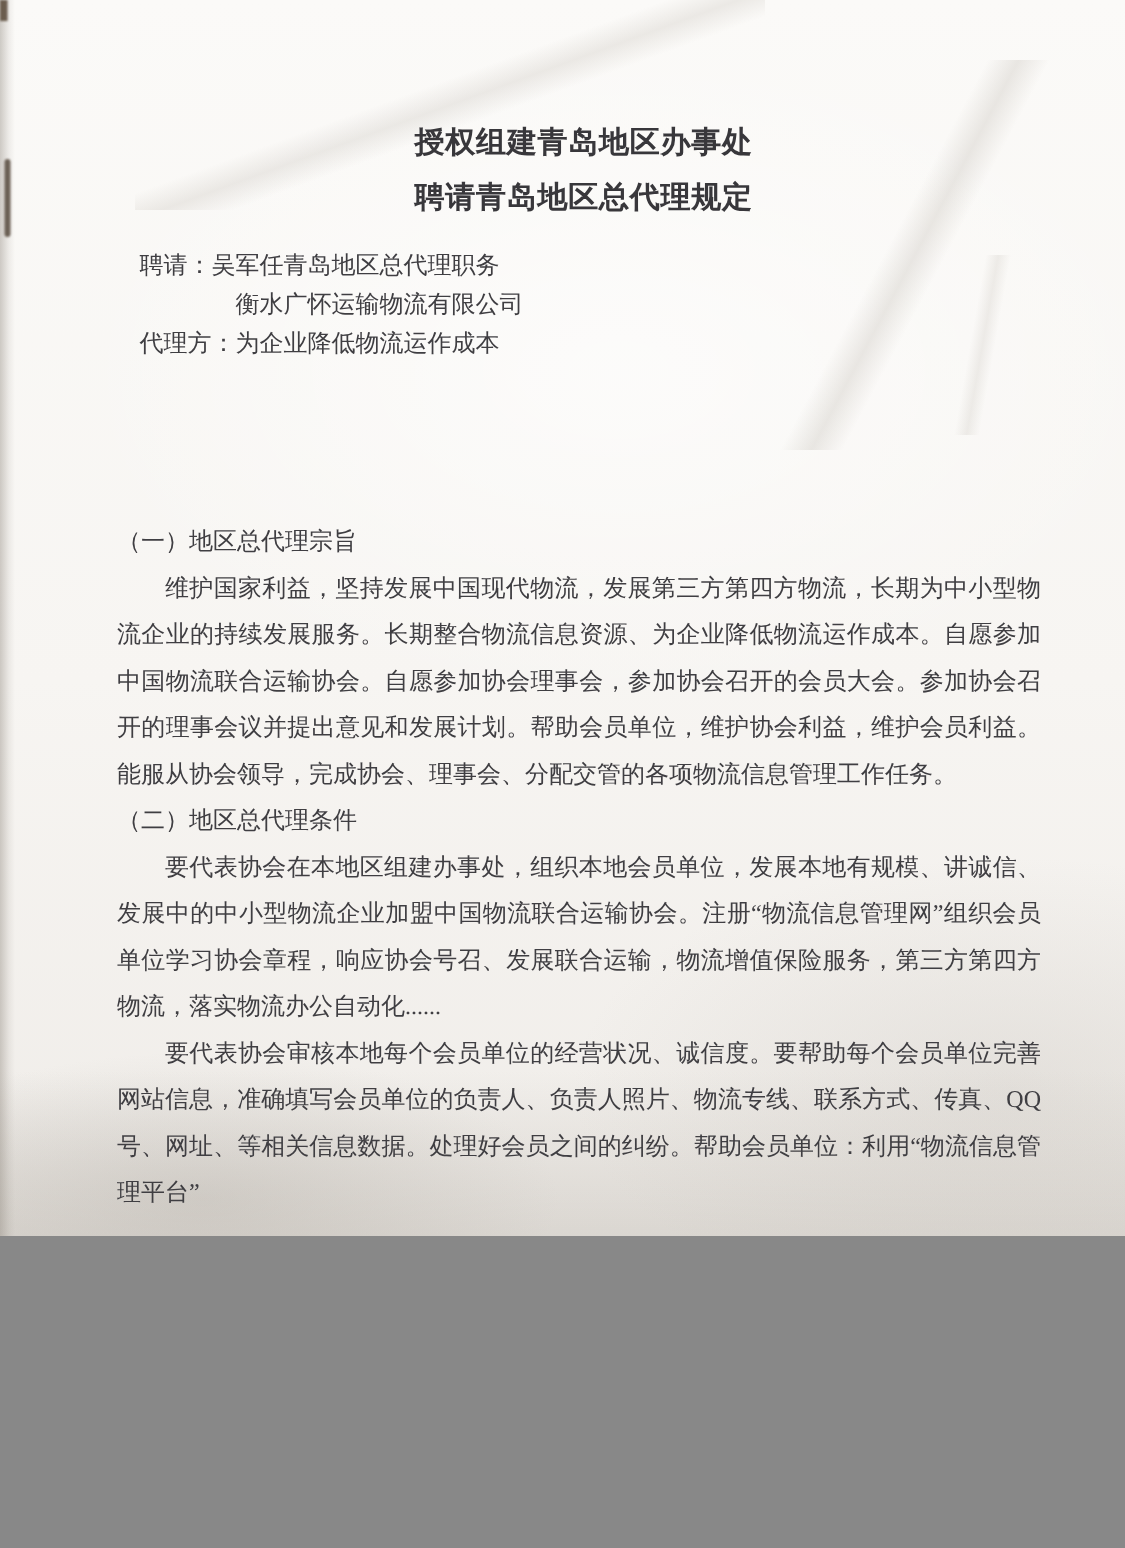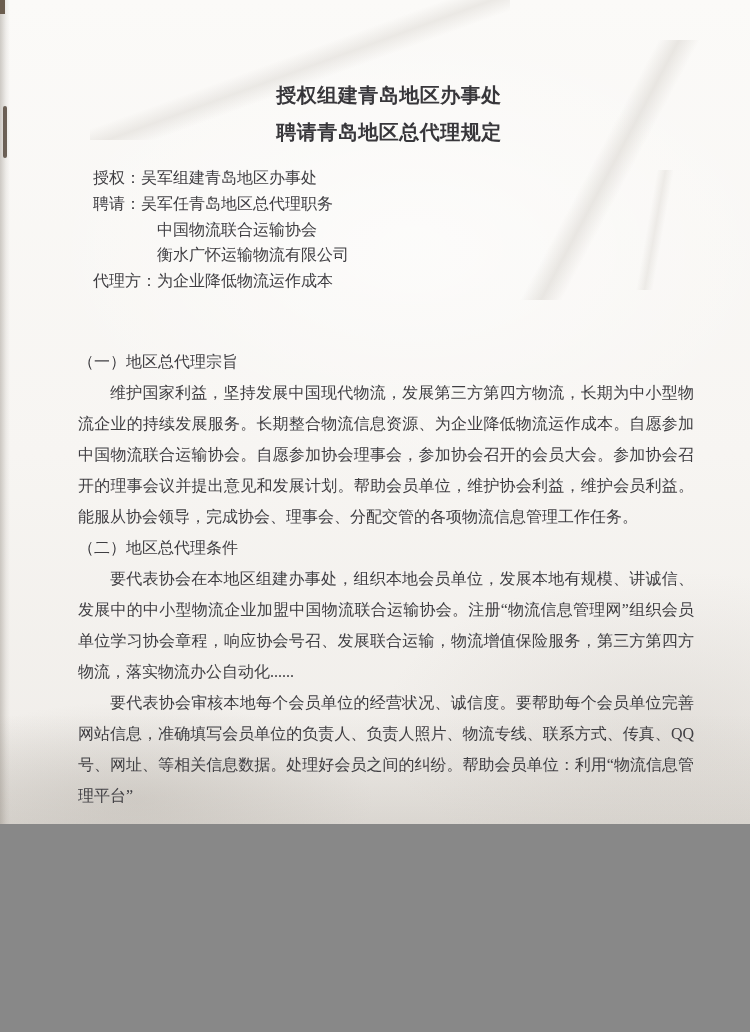--- a/index.html
+++ b/index.html
@@ -105,23 +105,21 @@
   <div class="edge-mark-top-left"></div>
   <div class="edge-mark-mid"></div>
   <div class="edge-mark-bottom"></div>
 
   <div class="doc-title">
     <div>授权组建青岛地区办事处</div>
     <div>聘请青岛地区总代理规定</div>
   </div>
 
   <div class="meta-block">
-    <div class="meta-line">授权：吴军组建青岛地区办事处</div>
     <div class="meta-line">聘请：吴军任青岛地区总代理职务</div>
-    <div class="meta-line indent">中国物流联合运输协会</div>
     <div class="meta-line indent">衡水广怀运输物流有限公司</div>
     <div class="meta-line">代理方：为企业降低物流运作成本</div>
   </div>
 
   <div class="body-block">
     <div class="section-heading">（一）地区总代理宗旨</div>
     <p class="body-paragraph">维护国家利益，坚持发展中国现代物流，发展第三方第四方物流，长期为中小型物流企业的持续发展服务。长期整合物流信息资源、为企业降低物流运作成本。自愿参加中国物流联合运输协会。自愿参加协会理事会，参加协会召开的会员大会。参加协会召开的理事会议并提出意见和发展计划。帮助会员单位，维护协会利益，维护会员利益。能服从协会领导，完成协会、理事会、分配交管的各项物流信息管理工作任务。</p>
 
     <div class="section-heading">（二）地区总代理条件</div>
 

